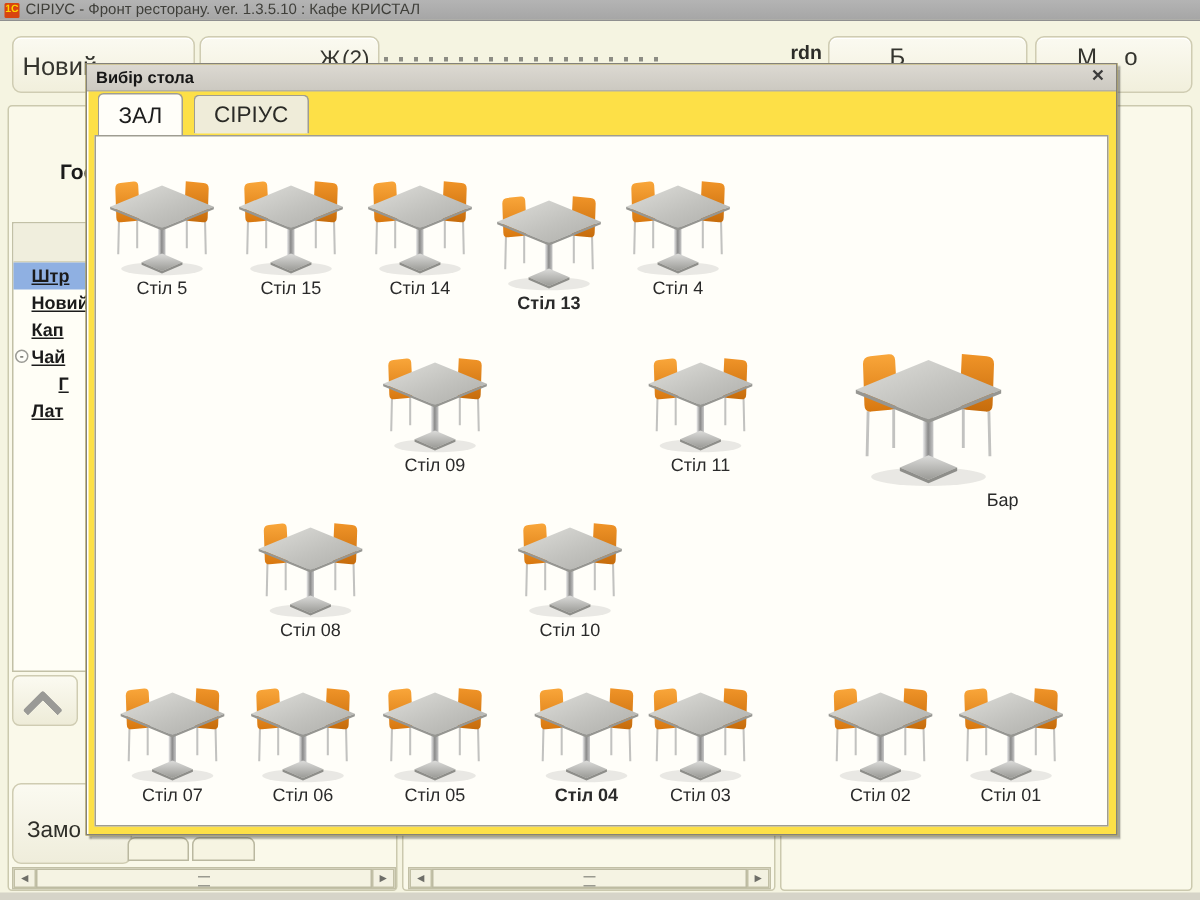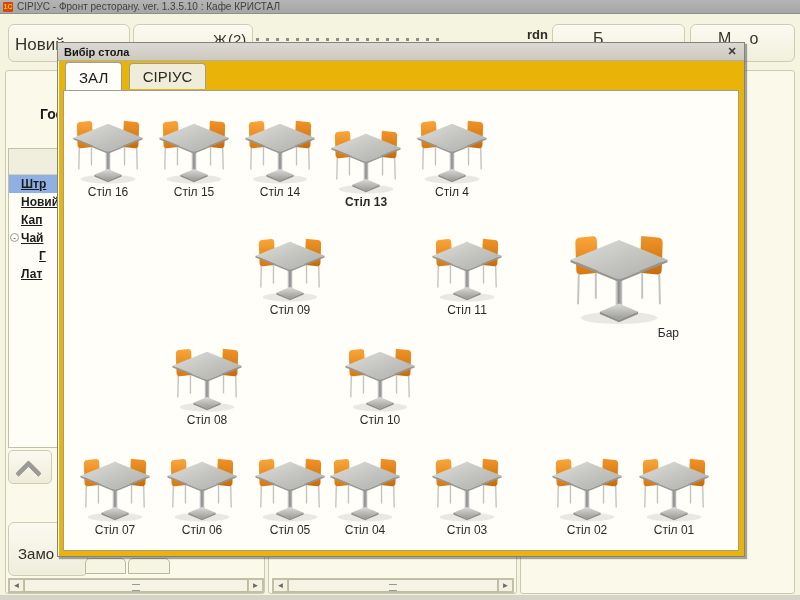--- a/index.html
+++ b/index.html
@@ -118,21 +118,21 @@
     flex:1; margin:0; background:#f5f3e3; border:1px solid #bdbba2; position:relative;
   }
   .hscroll .sb-thumb:after{
     content:""; position:absolute; left:50%; top:4px; width:8px; height:5px; margin-left:-4px;
     border-top:1px solid #9a9a90; border-bottom:1px solid #9a9a90;
   }
 
   
   .dialog{
     position:absolute; left:57px; top:42px; width:688px; height:515px; z-index:10;
-    background:#eab308; border:1px solid #84827a;
+    background:#fde047; border:1px solid #84827a;
     box-shadow:1px 0 0 #fff inset, 0 1px 0 #fff inset, 2px 2px 1px rgba(60,60,55,.45);
   }
   .dialog-titlebar{
     height:18px; background:linear-gradient(#dcd9d2,#ccc9c1);
     border-bottom:1px solid #b3b0a8;
     display:flex; align-items:center; padding:0 4px 0 6px;
   }
   .dialog-title{ font-size:11px; font-weight:bold; color:#161616; flex:1; }
   .dialog-close{
     width:16px; height:14px; text-align:center; line-height:13px;
@@ -293,21 +293,21 @@
     <div class="tab active">ЗАЛ</div>
     <div class="tab inactive">СІРІУС</div>
   </div>
   <div class="tab-content">
     <div>
 
         <div class="table-cell" style="left: 1px; top: 22px;">
           <svg class="ticon" aria-hidden="true">
             <use href="#table-sym" xlink:href="#table-sym"></use>
           </svg>
-          <div class="tlabel">Стіл 16</div>
+          <div class="tlabel">Стіл 5</div>
         </div>
 
         <div class="table-cell" style="left: 87px; top: 22px;">
           <svg class="ticon" aria-hidden="true">
             <use href="#table-sym" xlink:href="#table-sym"></use>
           </svg>
           <div class="tlabel">Стіл 15</div>
         </div>
 
         <div class="table-cell" style="left: 173px; top: 22px;">
@@ -380,21 +380,21 @@
           <div class="tlabel">Стіл 06</div>
         </div>
 
         <div class="table-cell" style="left: 183px; top: 360px;">
           <svg class="ticon" aria-hidden="true">
             <use href="#table-sym" xlink:href="#table-sym"></use>
           </svg>
           <div class="tlabel">Стіл 05</div>
         </div>
 
-        <div class="table-cell" style="left: 258px; top: 360px;">
+        <div class="table-cell" style="left: 284px; top: 360px; font-weight: bold;">
           <svg class="ticon" aria-hidden="true">
             <use href="#table-sym" xlink:href="#table-sym"></use>
           </svg>
           <div class="tlabel">Стіл 04</div>
         </div>
 
         <div class="table-cell" style="left: 360px; top: 360px;">
           <svg class="ticon" aria-hidden="true">
             <use href="#table-sym" xlink:href="#table-sym"></use>
           </svg>

